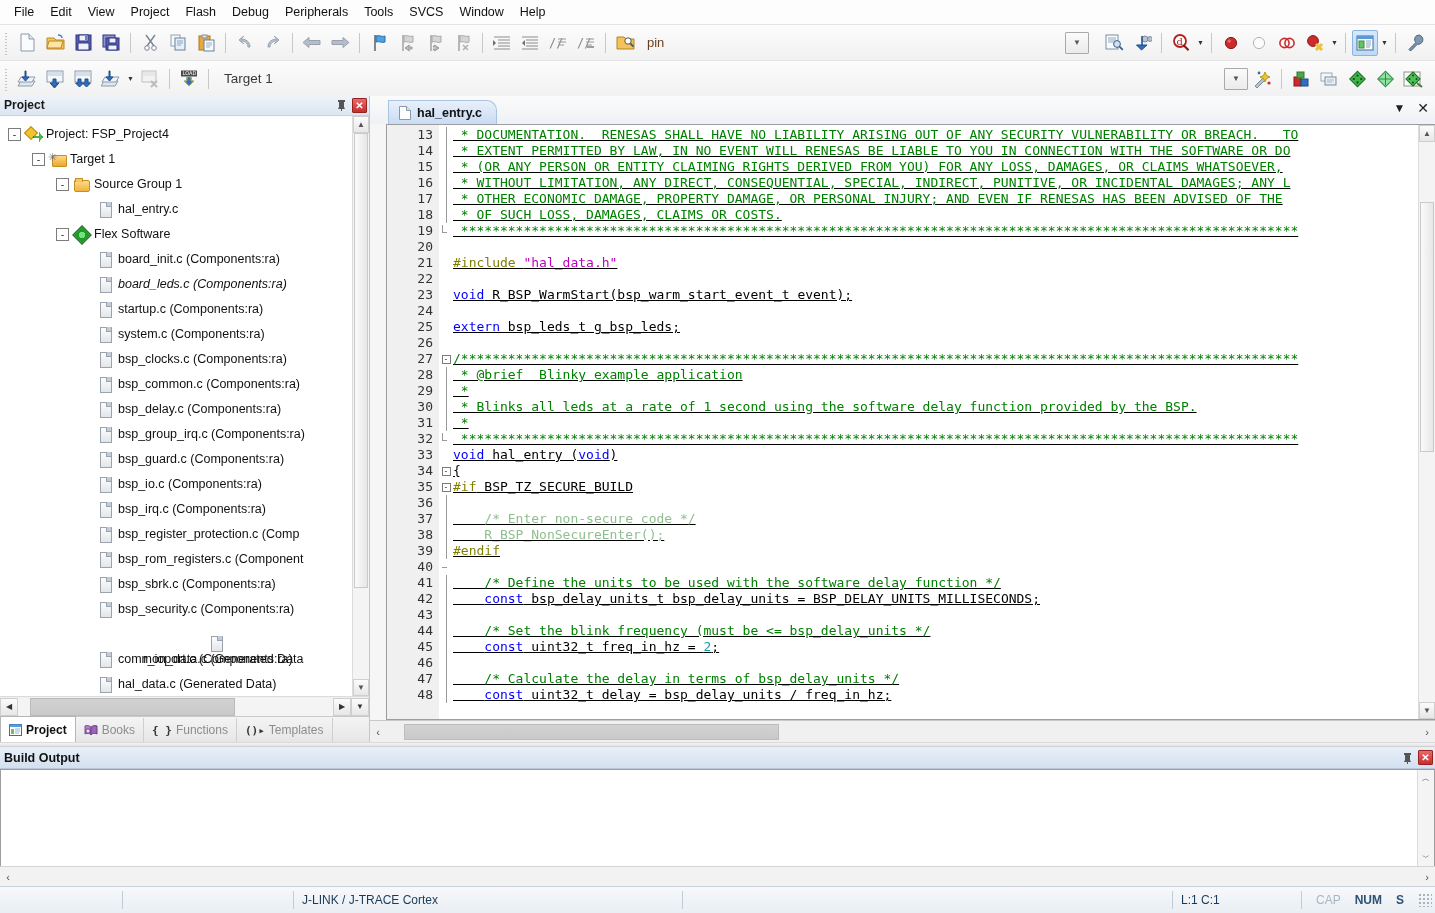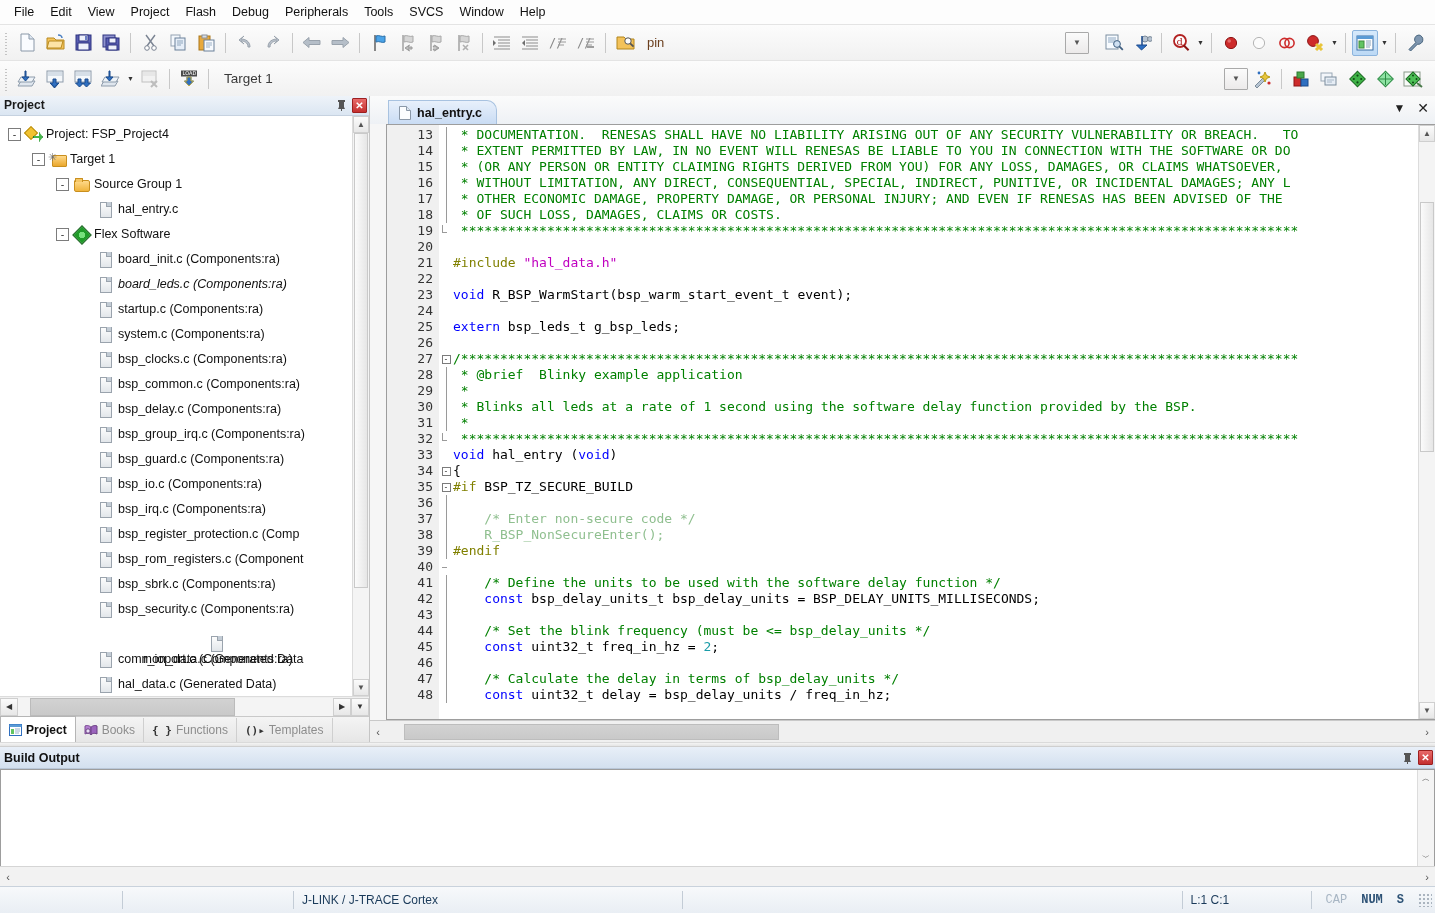--- a/index.html
+++ b/index.html
@@ -132,21 +132,21 @@
   .gutter div { height: 16px; line-height: 16px; padding-right: 6px; }
   .foldcol { width: 14px; flex: 0 0 14px; background: #fff; padding-top: 2px; position:relative;}
   .foldcol .fc { height: 16px; line-height:16px; display:flex; align-items:center; justify-content:center; }
   .fbox { width: 9px; height: 9px; border: 1px solid #7b7b7b; background: #fff; font-size: 8px;
           line-height: 7px; text-align: center; color: #333; font-family:"DejaVu Sans Mono",monospace;}
   .fline-v { width: 1px; height: 16px; background: #9a9a9a; }
   .fline-end { width: 5px; height: 8px; border-left: 1px solid #9a9a9a; border-bottom: 1px solid #9a9a9a;
                margin-right: 4px; margin-bottom: 4px;}
   .codecol { flex: 1 1 auto; padding-top: 2px; font-family: "DejaVu Sans Mono", monospace;
              font-size: 13px; white-space: pre; overflow: hidden; min-width:0; letter-spacing: 0px;}
-  .codecol div { height: 16px; line-height: 16px; }
+  .codecol div { height: 16px; line-height: 16px; text-decoration: underline; }
   .cm { color: #008000; }       
   .cm-dim { color: #8fbf8f; }   
   .kw { color: #0000ff; }       
   .pp { color: #808000; }       
   .str { color: #c000c0; }      
   .num { color: #1a9ca8; }      
   .pl  { color: #000000; }
   .ed-vscroll { width: 17px; flex: 0 0 17px; background: #f0f0f0; display: flex; flex-direction: column;
                 border-left: 1px solid #dcdcdc; }
   .ed-vthumb { position: absolute; left: 1px; right: 1px; top: 60px; height: 250px;
@@ -941,21 +941,21 @@
       <div class="sb-cell" style="width:170px"></div>
       <div class="sb-div"></div>
       <div class="sb-cell" style="width:388px">
         <span>J-LINK / J-TRACE Cortex</span>
       </div>
       <div class="sb-div"></div>
       <div class="sb-cell sb-flex"></div>
       <div class="sb-div"></div>
       <div class="sb-cell" style="width:128px">L:1 C:1</div>
       <div class="sb-div"></div>
-      <div class="sb-cell" style="gap:2px;font-family:Liberation Mono, monospace;">
+      <div class="sb-cell" style="gap:2px;">
         <span class="sb-key off">CAP</span>
         <span class="sb-key">NUM</span>
         <span class="sb-key">S</span>
       </div>
       <div class="resize-grip"></div>
     </div>
 
   </div>
 </div>
 

